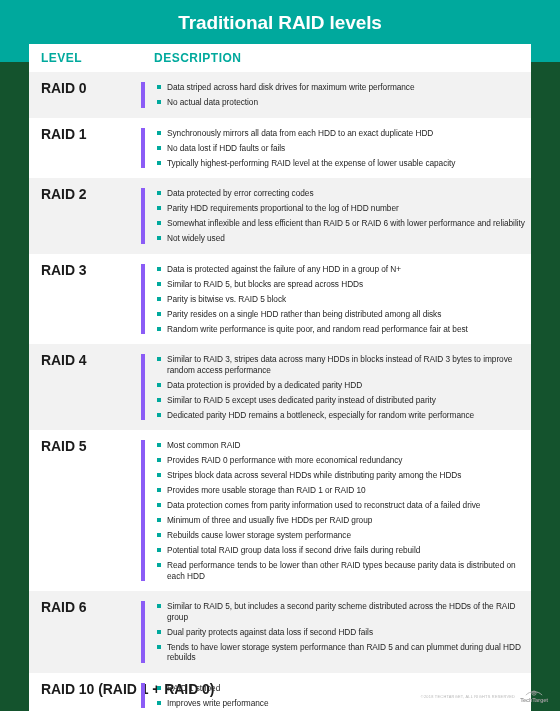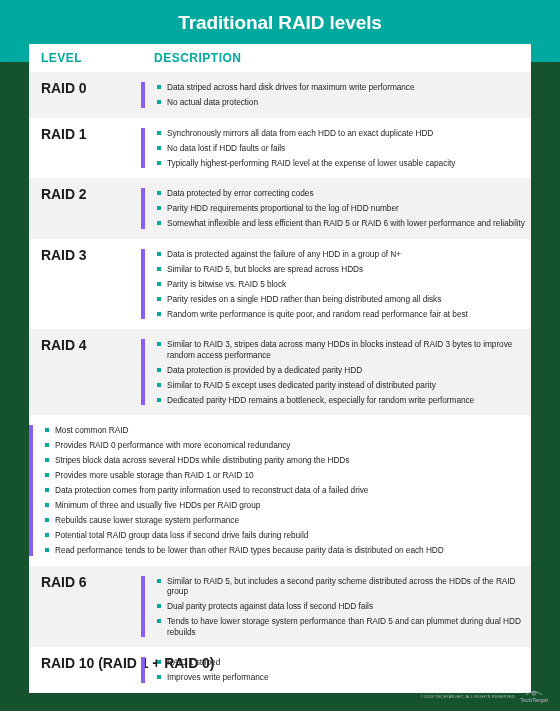--- a/index.html
+++ b/index.html
@@ -192,20 +192,21 @@
         </div>
         <div class="row body alt">
           <div class="col-level">
             <div class="level-label">RAID 2</div>
           </div>
           <div class="col-desc">
             <ul class="bullets">
               <li><span class="sq"></span><span>Data protected by error correcting codes</span></li>
               <li><span class="sq"></span><span>Parity HDD requirements proportional to the log of HDD number</span></li>
               <li><span class="sq"></span><span>Somewhat inflexible and less efficient than RAID 5 or RAID 6 with lower performance and reliability</span></li>
+              <li><span class="sq"></span><span>Not widely used</span></li>
             </ul>
           </div>
         </div>
         <div class="row body">
           <div class="col-level">
             <div class="level-label">RAID 3</div>
           </div>
           <div class="col-desc">
             <ul class="bullets">
               <li><span class="sq"></span><span>Data is protected against the failure of any HDD in a group of N+</span></li>
@@ -223,20 +224,23 @@
           <div class="col-desc">
             <ul class="bullets">
               <li><span class="sq"></span><span>Similar to RAID 3, stripes data across many HDDs in blocks instead of RAID 3 bytes to improve random access performance</span></li>
               <li><span class="sq"></span><span>Data protection is provided by a dedicated parity HDD</span></li>
               <li><span class="sq"></span><span>Similar to RAID 5 except uses dedicated parity instead of distributed parity</span></li>
               <li><span class="sq"></span><span>Dedicated parity HDD remains a bottleneck, especially for random write performance</span></li>
             </ul>
           </div>
         </div>
         <div class="row body">
+          <div class="col-level">
+            <div class="level-label">RAID 5</div>
+          </div>
           <div class="col-desc">
             <ul class="bullets">
               <li><span class="sq"></span><span>Most common RAID</span></li>
               <li><span class="sq"></span><span>Provides RAID 0 performance with more economical redundancy</span></li>
               <li><span class="sq"></span><span>Stripes block data across several HDDs while distributing parity among the HDDs</span></li>
               <li><span class="sq"></span><span>Provides more usable storage than RAID 1 or RAID 10</span></li>
               <li><span class="sq"></span><span>Data protection comes from parity information used to reconstruct data of a failed drive</span></li>
               <li><span class="sq"></span><span>Minimum of three and usually five HDDs per RAID group</span></li>
               <li><span class="sq"></span><span>Rebuilds cause lower storage system performance</span></li>
               <li><span class="sq"></span><span>Potential total RAID group data loss if second drive fails during rebuild</span></li>

